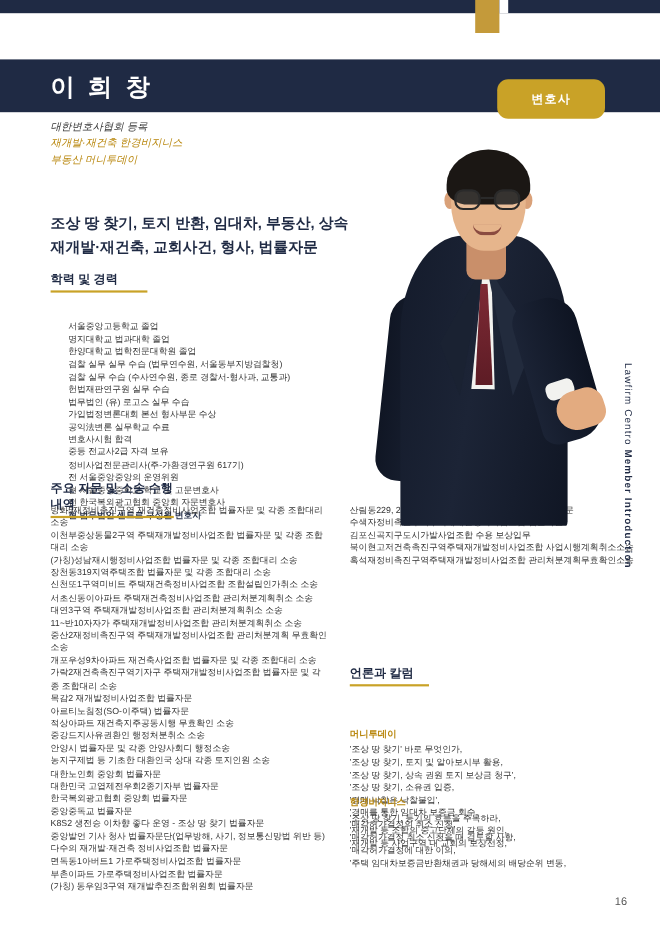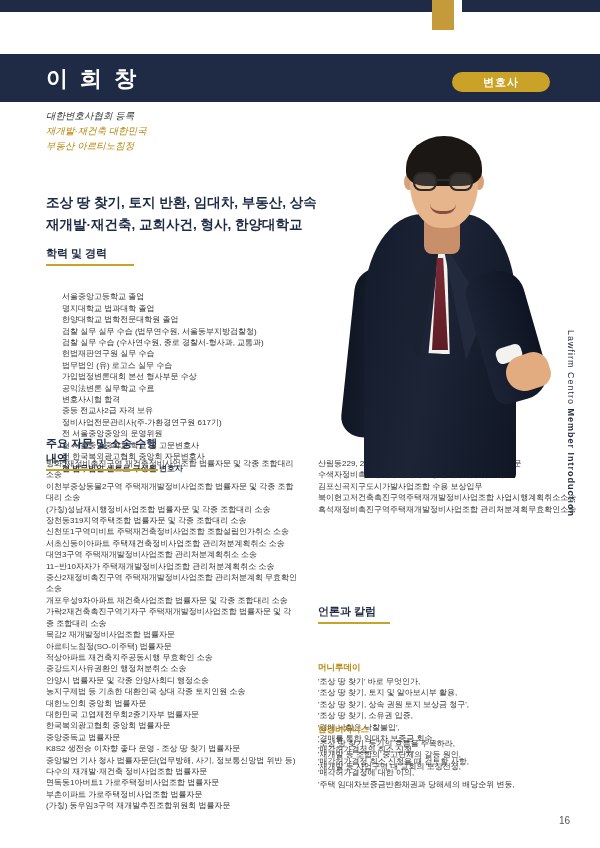--- a/index.html
+++ b/index.html
@@ -38,21 +38,21 @@
   }
   .name {
     position: absolute; top: 64px; left: 46px;
     color: #ffffff;
     font-size: 22px;
     font-weight: bold;
     letter-spacing: 3px;
   }
   .badge {
     position: absolute; top: 72px; left: 452px;
-    width: 98px; height: 20px;
+    width: 98px; height: 36px;
     border-radius: 10px;
     background: #c9a227;
     color: #ffffff;
     font-size: 11px;
     font-weight: bold;
     display: flex; align-items: center; justify-content: center;
     letter-spacing: 1px;
   }
   
   .creds {
@@ -255,26 +255,26 @@
   <div class="top-navy"></div>
   <div class="top-gold"></div>
   <div class="top-white-gap"></div>
 
   <div class="header-navy"></div>
   <div class="name">이 희 창</div>
   <div class="badge">변호사</div>
 
   <div class="creds">
     <div class="">대한변호사협회 등록</div>
-    <div class="hl">재개발·재건축 대한민국</div>
-    <div class="hl">부동산 아르티노침정</div>
+    <div class="hl">재개발·재건축 한경비지니스</div>
+    <div class="hl">부동산 머니투데이</div>
   </div>
 
   <div class="headline" style="white-space:pre-line">조상 땅 찾기, 토지 반환, 임대차, 부동산, 상속
-재개발·재건축, 교회사건, 형사, 한양대학교</div>
+재개발·재건축, 교회사건, 형사, 법률자문</div>
 
   <div class="sec-title" id="t-edu">학력 및 경력</div>
   <div class="list" id="edu-list">
     <span>서울중앙고등학교 졸업
 명지대학교 법과대학 졸업
 한양대학교 법학전문대학원 졸업
 검찰 실무 실무 수습 (법무연수원, 서울동부지방검찰청)
 검찰 실무 수습 (수사연수원, 종로 경찰서-형사과, 교통과)
 헌법재판연구원 실무 수습
 법무법인 (유) 로고스 실무 수습

